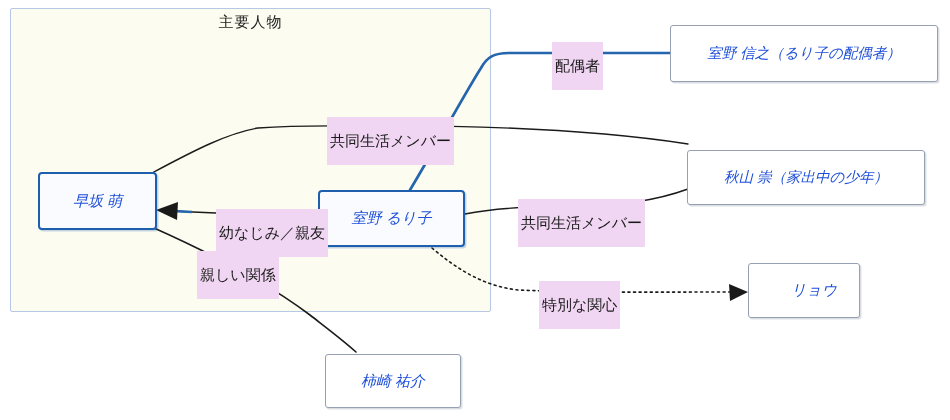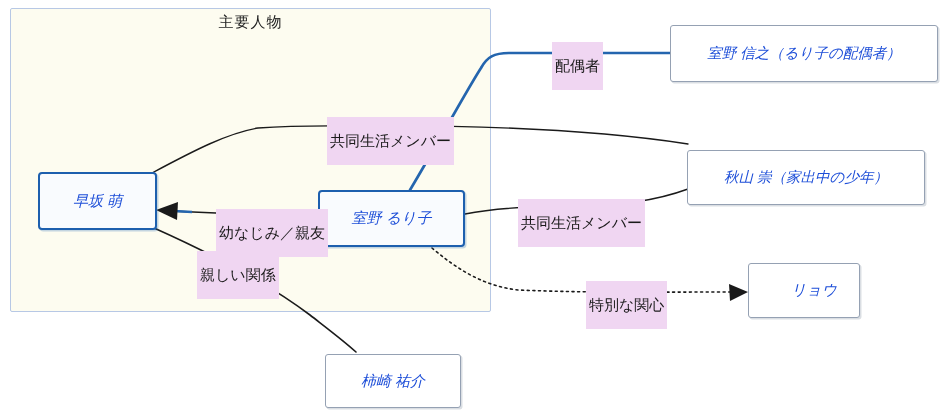--- a/index.html
+++ b/index.html
@@ -36,21 +36,21 @@
   .node-kakizaki{left:325px;top:354px;width:136px;height:54px;}
   .edge-label{
     position:absolute;background:#f0d6f2;color:#1a1a1a;font-size:15px;
     padding:15px 3px;white-space:nowrap;line-height:18px;
   }
   .lbl-spouse{left:552px;top:42px;}
   .lbl-cohabit1{left:327px;top:117px;}
   .lbl-cohabit2{left:518px;top:199px;}
   .lbl-friend{left:180px;top:209px;margin-left:36px;}
   .lbl-close{left:197px;top:251px;}
-  .lbl-interest{left:539px;top:281px;margin-left:47px;}
+  .lbl-interest{left:539px;top:281px;}
 </style>
 </head>
 <body>
 
 <div id="canvas">
 
   <div class="group-box"></div>
   <div class="group-title">主要人物</div>
 
   <svg id="edges-layer" width="950" height="420" viewBox="0 0 950 420">

